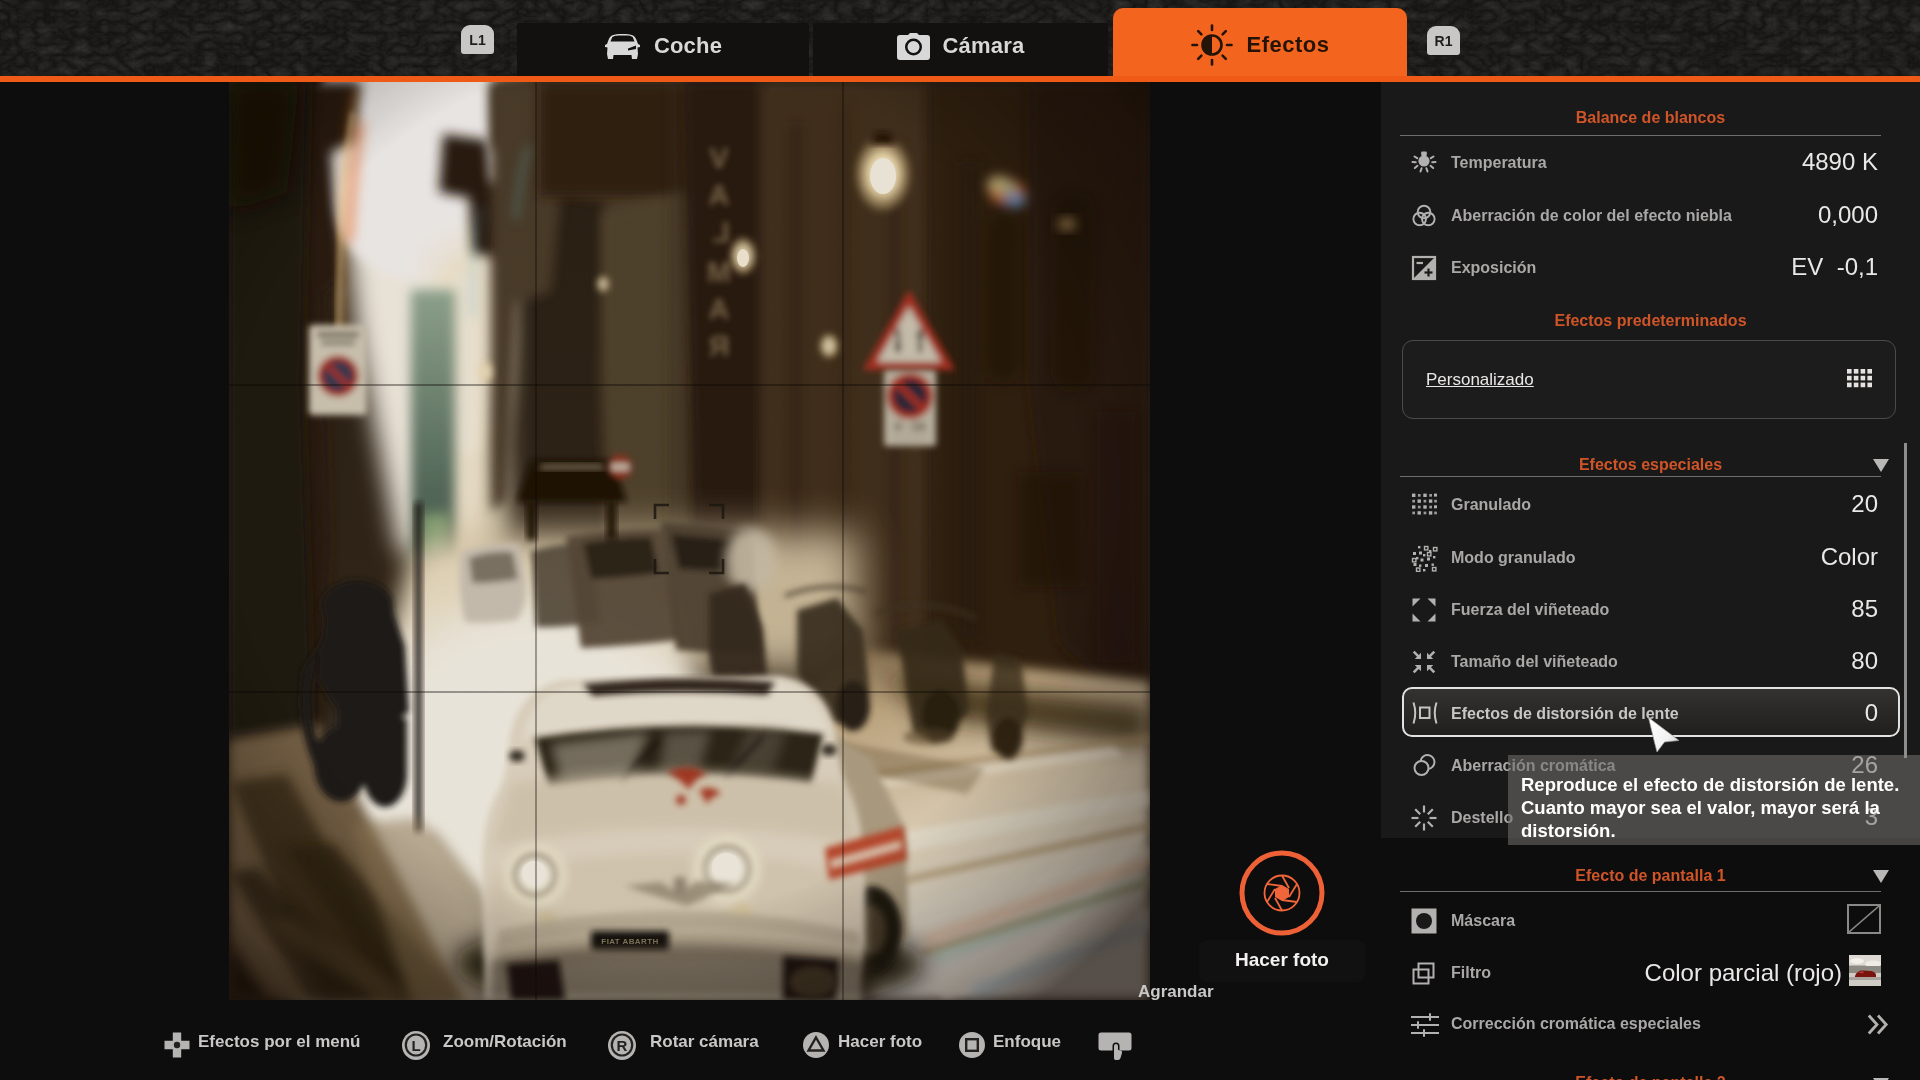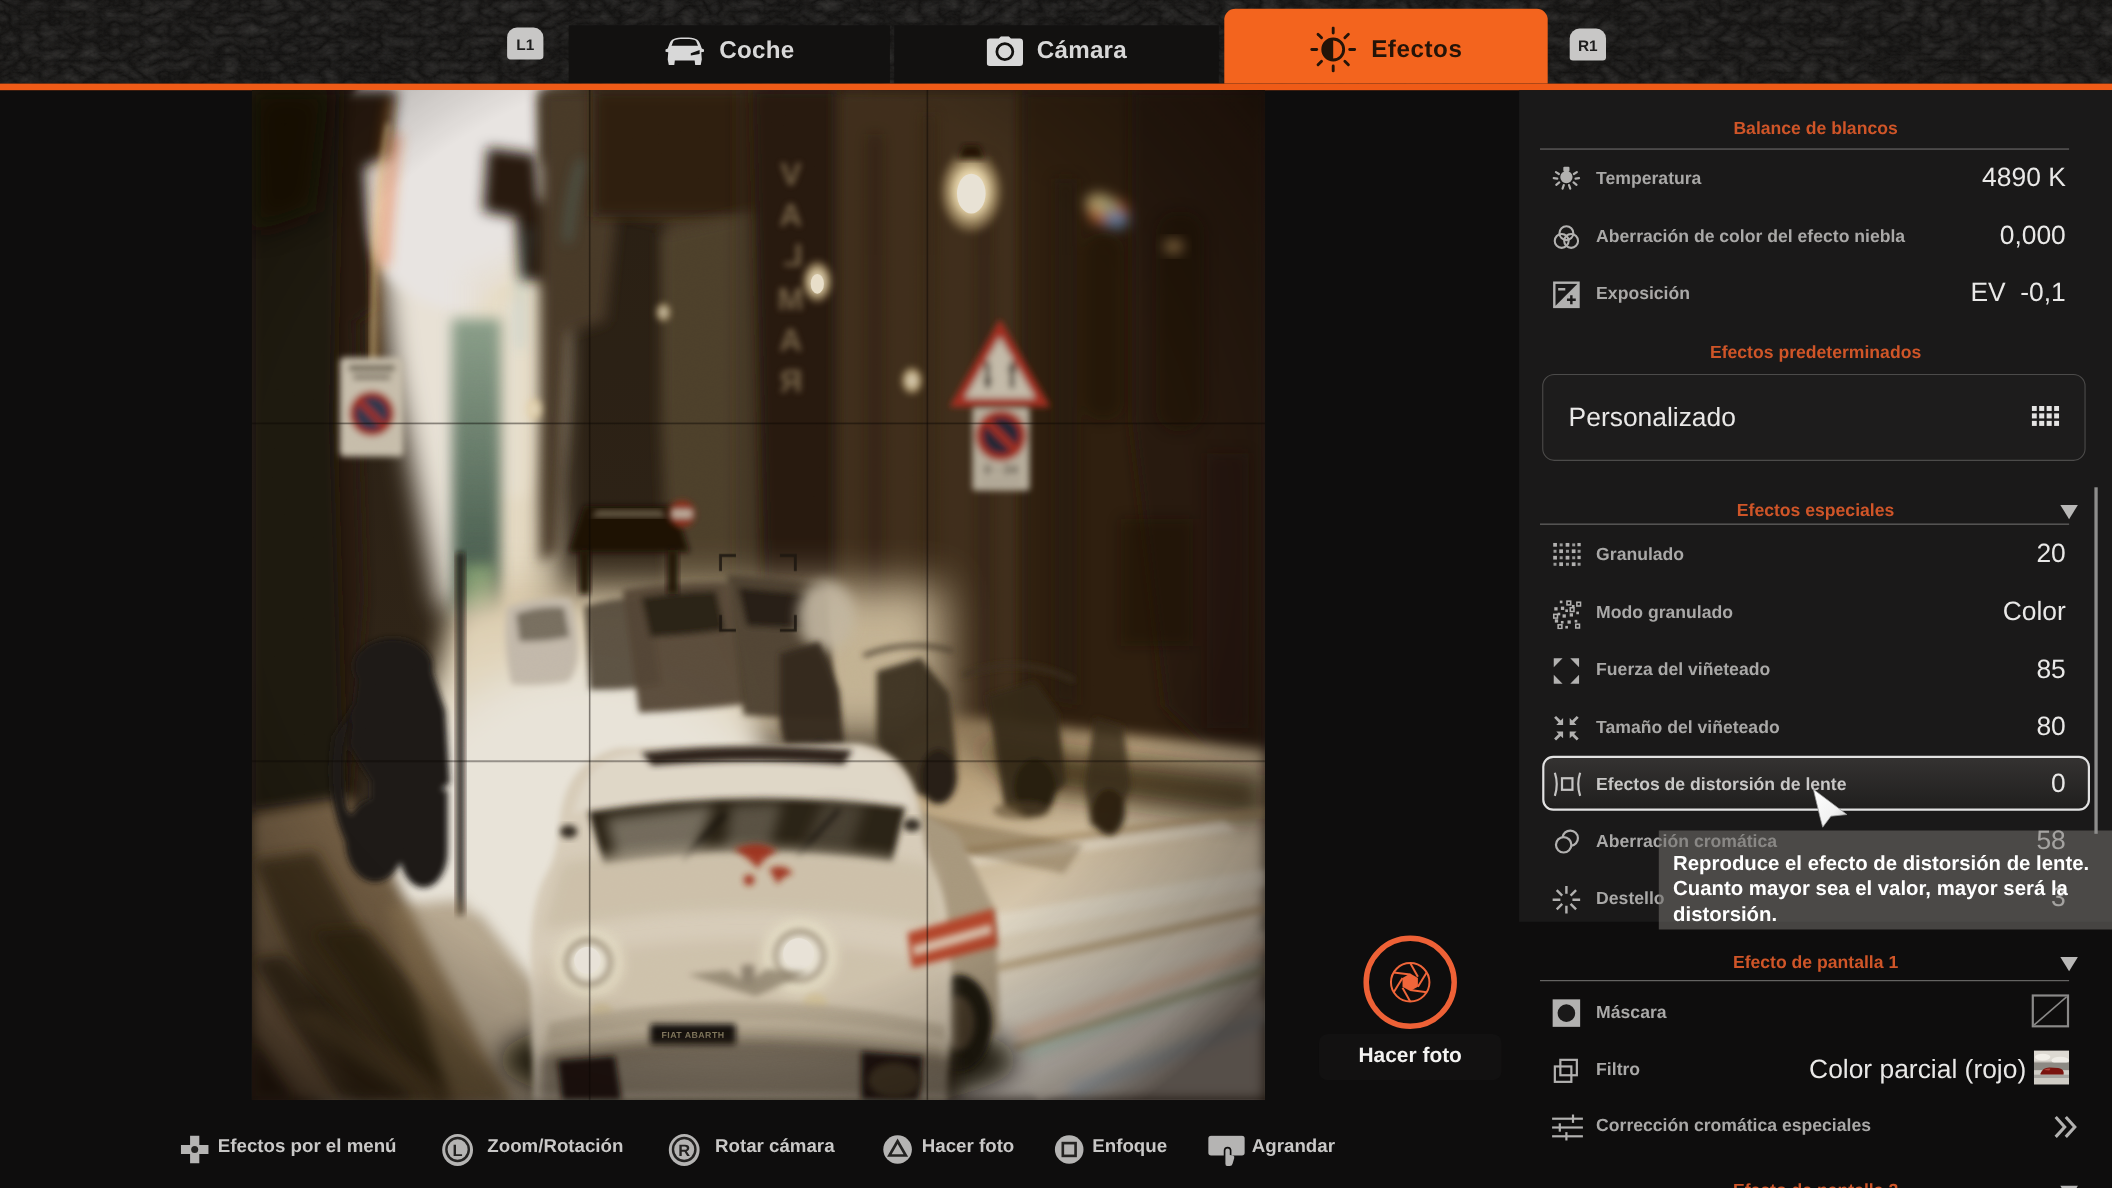--- a/index.html
+++ b/index.html
@@ -24,21 +24,21 @@
   .ph { position:absolute; width:539px; text-align:center; color:#cf5528; font-weight:bold; font-size:16px; line-height:16px; }
   .sep { position:absolute; left:19px; width:481px; height:1px; background:#6e6d6c; }
   .rlabel { position:absolute; color:#a9a8a7; font-weight:bold; font-size:16px; line-height:16px; white-space:nowrap; }
   .rvalue { position:absolute; right:42px; color:#e9e8e7; font-size:24px; line-height:24px; white-space:nowrap; text-align:right; }
   .ricon { position:absolute; left:29px; }
   .tri { position:absolute; width:0; height:0; border-left:8px solid transparent; border-right:8px solid transparent; border-top:13px solid #b9b8b7; }
 
   
   #persbox { position:absolute; left:21px; top:258px; width:494px; height:79px; background:#1d1c1c;
              border:1px solid #4c4b4a; border-radius:11px; }
-  #persbox .ptext { position:absolute; left:23px; top:27px; color:#e9e8e7; font-size:24px; line-height:24px; }
+  #persbox .ptext { position:absolute; left:23px; top:27px; color:#e9e8e7; font-size:17px; line-height:24px;text-decoration:underline; }
 
   #hlrow { position:absolute; left:21px; top:605px; width:498px; height:50px;
            background:linear-gradient(#343231,#201f1e); border:2px solid #e2e2e2; border-radius:10px; }
 
   #tooltip { position:absolute; left:127px; top:673px; width:412px; height:90px; background:rgba(112,110,108,0.57); }
   .tline { position:absolute; left:13px; color:#fff; font-weight:bold; font-size:18.5px; line-height:18px; white-space:nowrap; }
 
   #scrollbar { position:absolute; left:523px; top:361px; width:3px; height:315px; background:#8e8d8c; }
 
   
@@ -572,21 +572,21 @@
     <div class="rlabel" style="left:70px;top:624px;color:#c8c7c6;">Efectos de distorsión de lente</div>
     <div class="rvalue" style="top:619px;">0</div>
 
     <svg class="ricon" style="top:670px;" width="28" height="28" viewBox="0 0 28 28">
       <g fill="none" stroke="#b2b1b0" stroke-width="2">
         <circle cx="11.5" cy="16" r="7"></circle>
         <path d="M10.5 9.3 A7 7 0 1 1 18.2 17"></path>
       </g>
     </svg>
     <div class="rlabel" style="left:70px;top:676px;">Aberración cromática</div>
-    <div class="rvalue" style="top:671px;">58</div>
+    <div class="rvalue" style="top:671px;">26</div>
     <svg class="ricon" style="top:722px;" width="28" height="28" viewBox="0 0 28 28">
       <g stroke="#b2b1b0" stroke-width="2.2" stroke-linecap="butt">
         <line x1="14" y1="1.5" x2="14" y2="8.5"></line>
         <line x1="14" y1="19.5" x2="14" y2="26.5"></line>
         <line x1="1.5" y1="14" x2="8.5" y2="14"></line>
         <line x1="19.5" y1="14" x2="26.5" y2="14"></line>
         <line x1="5.2" y1="5.2" x2="10.2" y2="10.2"></line>
         <line x1="17.8" y1="17.8" x2="22.8" y2="22.8"></line>
         <line x1="5.2" y1="22.8" x2="10.2" y2="17.8"></line>
         <line x1="17.8" y1="10.2" x2="22.8" y2="5.2"></line>
@@ -709,15 +709,15 @@
   <div class="hint" style="left:838px;top:1033px;">Hacer foto</div>
   <svg class="abs" style="left:958px;top:1031px;" width="28" height="28" viewBox="0 0 28 28">
     <circle cx="14" cy="14" r="13" fill="#b5b4b3"></circle>
     <rect x="8.2" y="8.2" width="11.6" height="11.6" fill="none" stroke="#232221" stroke-width="2.4"></rect>
   </svg>
   <div class="hint" style="left:993px;top:1033px;">Enfoque</div>
   <svg class="abs" style="left:1098px;top:1032px;" width="34" height="30" viewBox="0 0 34 30">
     <path fill="#b5b4b3" d="M3 0.5 L31 0.5 Q33.5 0.5 33.5 3 L33.5 16 Q33.5 18.5 31 18.5 L21.5 18.5 L21.5 14 Q21.5 10.5 18 10.5 Q14.5 10.5 14.5 14 L14.5 18.5 L3 18.5 Q0.5 18.5 0.5 16 L0.5 3 Q0.5 0.5 3 0.5 Z"></path>
     <path fill="#b5b4b3" d="M16 14 Q16 12 18 12 Q20 12 20 14 L20 18 L23 18.5 Q24.5 19 24 21 L22.5 26 Q22 28 20 28 L17.5 28 Q16 28 16 26 Z"></path>
   </svg>
-  <div class="hint" style="left:1138px;top:1033px;">Agrandar</div>
+  <div class="hint" style="left:1138px;top:983px;">Agrandar</div>
 
 </div>
 
 </body></html>

